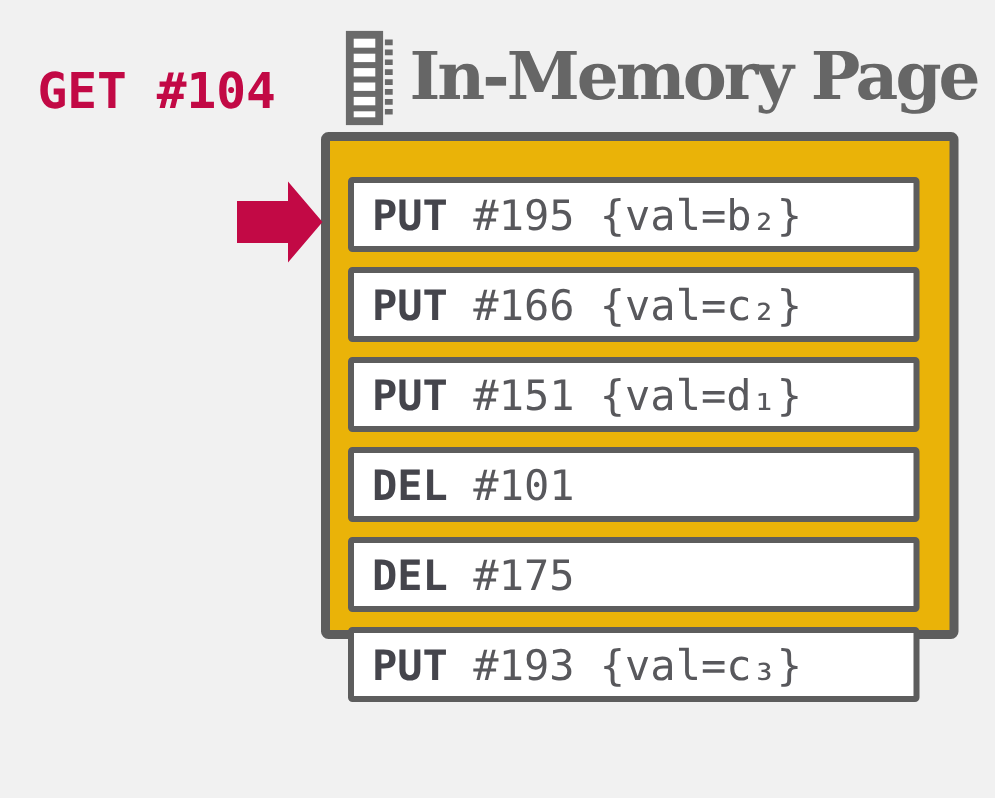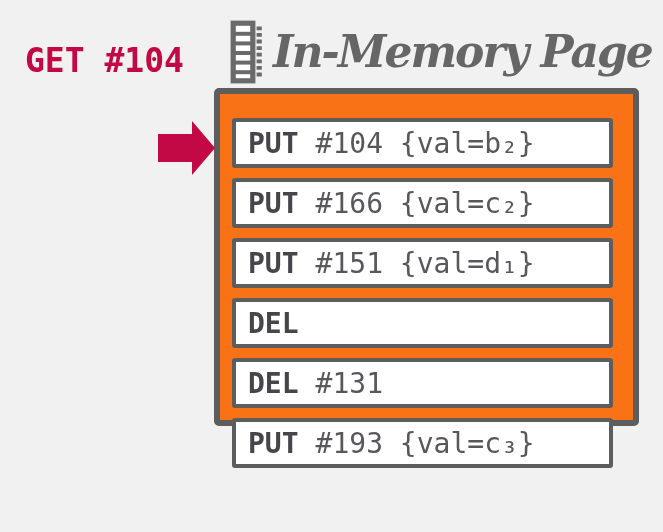--- a/index.html
+++ b/index.html
@@ -23,36 +23,35 @@
   .title-wrap {
     position: absolute;
     left: 230px;
     top: 20px;
     display: flex;
     align-items: center;
     gap: 3px;
   }
   .title-text {
     font-family: "DejaVu Serif", serif;
-    font-style: italic;
     font-weight: bold;
     font-size: 44px;
     line-height: 1.1;
     color: #666666;
     letter-spacing: -2px;
     white-space: nowrap;
   }
 
   .memory-box {
     position: absolute;
     left: 214px;
     top: 88px;
     width: 425px;
     height: 338px;
-    background: #f97316;
+    background: #eab308;
     border: 6px solid #5d5d5d;
     border-radius: 5px;
     padding: 24px 0 0 12px;
     display: flex;
     flex-direction: column;
     gap: 10px;
   }
 
   .op-row {
     width: 381px;
@@ -101,33 +100,33 @@
       <line x1="1.6" y1="21.3" x2="11.4" y2="21.3" stroke="#6a6a6a" stroke-width="2"></line>
       <line x1="1.6" y1="26.1" x2="11.4" y2="26.1" stroke="#6a6a6a" stroke-width="2"></line>
       <line x1="14.6" y1="3.2" x2="14.6" y2="29" stroke="#6a6a6a" stroke-width="2.6" stroke-dasharray="1.9 1.4"></line>
     </svg>
   </span>
   <span class="title-text">In-Memory Page</span>
 </div>
 
 <div class="memory-box">
   <div class="op-row">
-    <span class="op">PUT</span><span class="args">#104 {val=b₂}</span>
+    <span class="op">PUT</span><span class="args">#195 {val=b₂}</span>
   </div>
   <div class="op-row">
     <span class="op">PUT</span><span class="args">#166 {val=c₂}</span>
   </div>
   <div class="op-row">
     <span class="op">PUT</span><span class="args">#151 {val=d₁}</span>
   </div>
   <div class="op-row">
-    <span class="op">DEL</span>
+    <span class="op">DEL</span><span class="args">#101</span>
   </div>
   <div class="op-row">
-    <span class="op">DEL</span><span class="args">#131</span>
+    <span class="op">DEL</span><span class="args">#175</span>
   </div>
   <div class="op-row">
     <span class="op">PUT</span><span class="args">#193 {val=c₃}</span>
   </div>
 </div>
 
 <svg class="pointer-arrow" viewBox="0 0 59 58" aria-hidden="true">
   <polygon points="1,15 35,15 35,2 58,29 35,56 35,43 1,43" fill="#c20945"></polygon>
 </svg>
 

